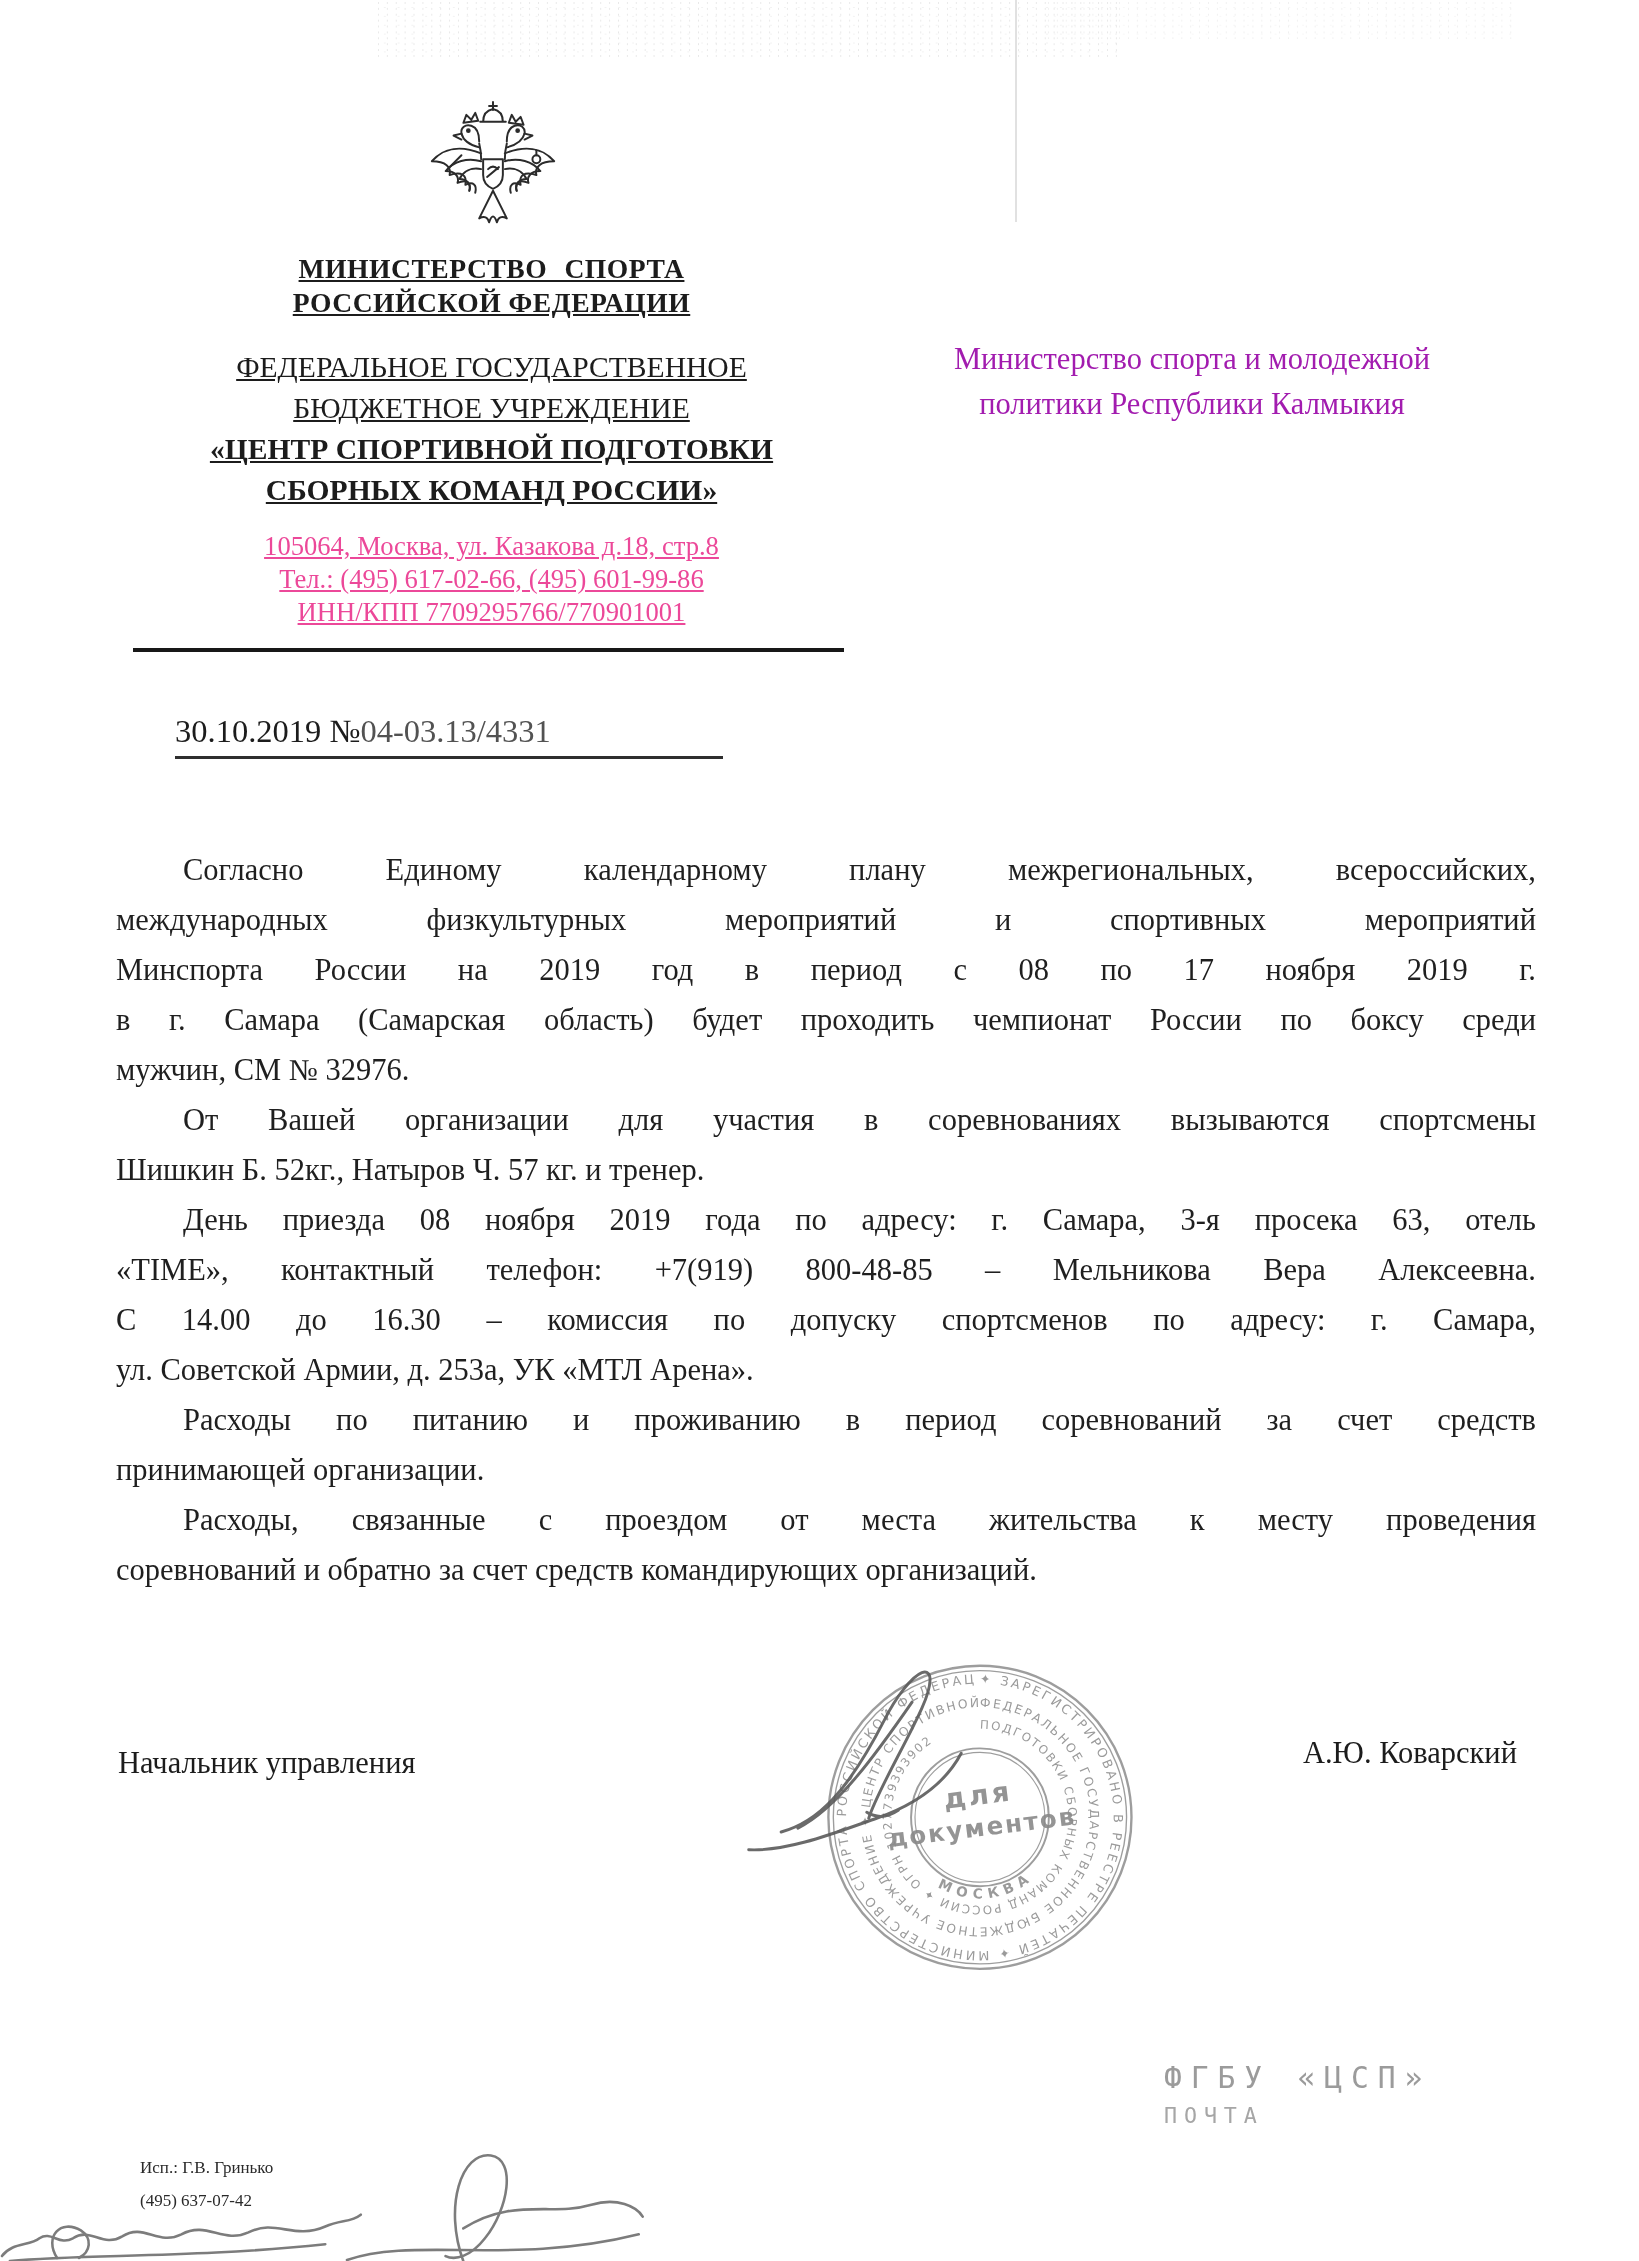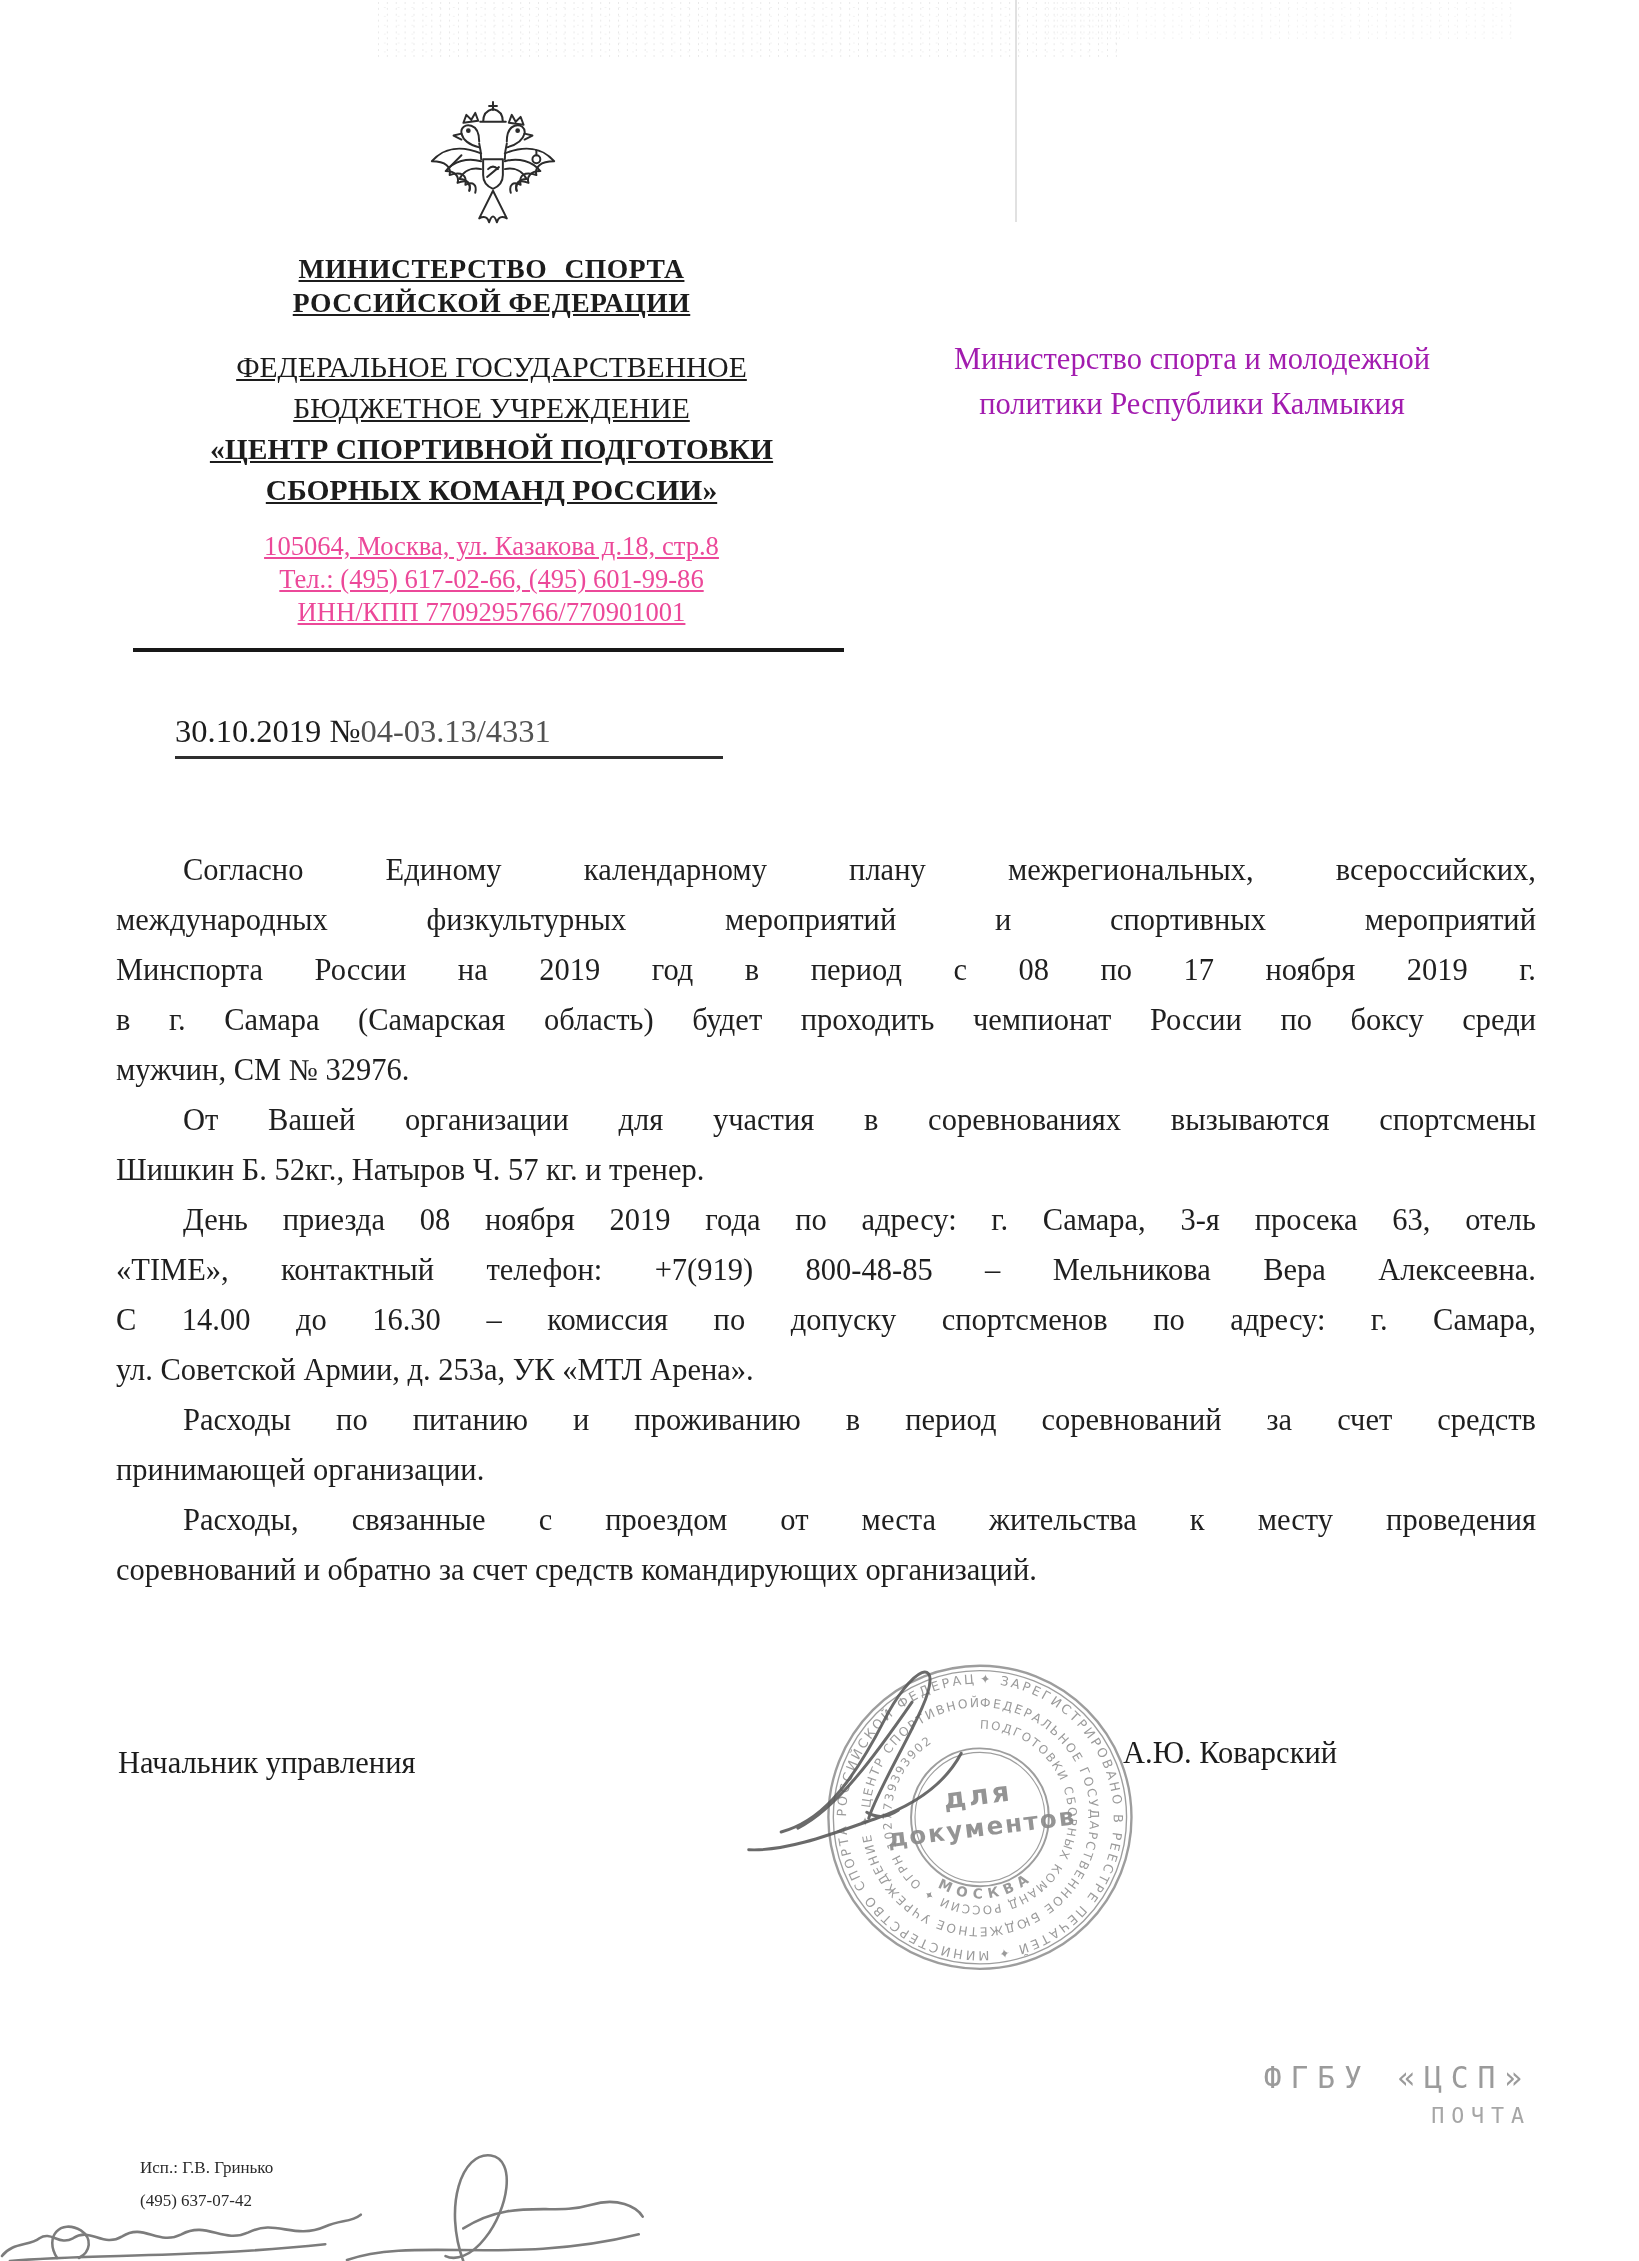--- a/index.html
+++ b/index.html
@@ -32,24 +32,24 @@
   .ref{left:175px;top:713px;width:548px;height:43px;font-size:32.5px;
        border-bottom:3px solid #2e2e2e;white-space:nowrap;}
   .ref .num{color:#525252;}
   
   .body-block{left:116px;top:845px;width:1420px;font-size:30.5px;color:#1f1f1f;}
   .line{line-height:50px;text-align:justify;text-align-last:justify;white-space:normal;}
   .line.first{text-indent:67px;}
   .line.last{text-align-last:left;}
   
   .post-title{left:118px;top:1746px;font-size:30.5px;}
-  .sig-name{left:1123px;top:1736px;width:394px;text-align:left;font-size:30.5px;}
+  .sig-name{left:1123px;top:1736px;width:394px;text-align:right;font-size:30.5px;}
   .executor{left:140px;top:2151px;font-size:17px;line-height:33px;color:#2a2a2a;}
   
-  .mail-stamp{left:1196px;top:2061px;width:335px;text-align:right;color:#9b9b9b;
+  .mail-stamp{left:1164px;top:2061px;width:335px;text-align:left;color:#9b9b9b;
               font-family:"DejaVu Sans Mono", monospace;}
   .mail-stamp .l1{font-size:29.6px;letter-spacing:8.9px;}
   .mail-stamp .l2{font-size:21.7px;letter-spacing:6.9px;margin-top:7.9px;color:#a6a6a6;}
   svg text{font-family:"DejaVu Sans", sans-serif;}
 </style>
 </head>
 <body>
 
 <div class="abs noise" style="left:374px;top:0;width:749px;height:57px;"></div>
 <div class="abs noise" style="left:1044px;top:0;width:473px;height:39px;opacity:.3;"></div>

